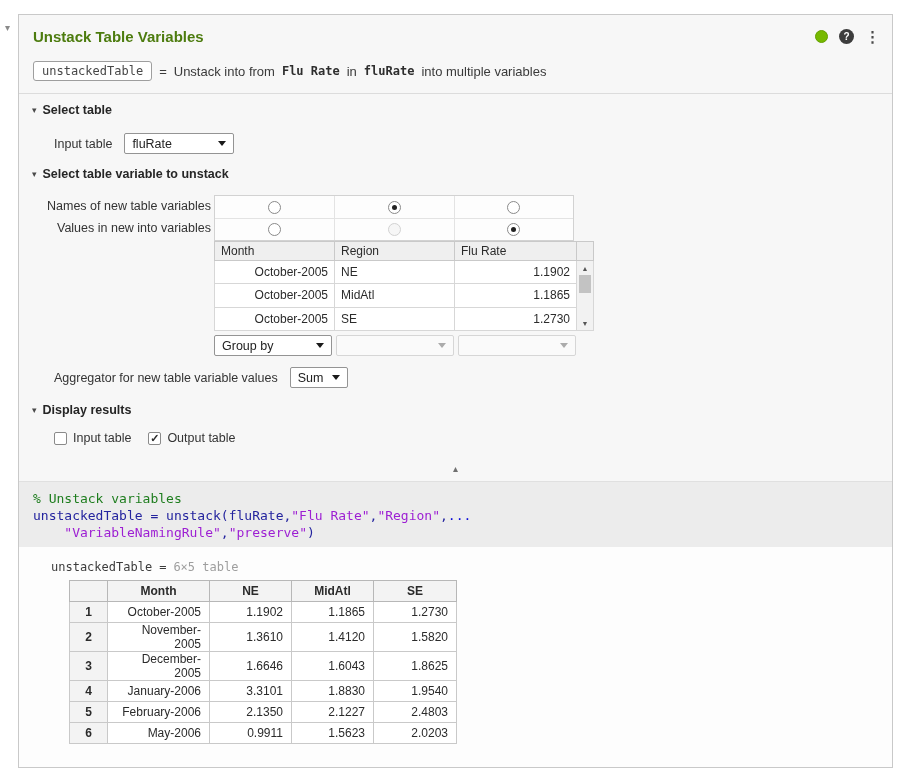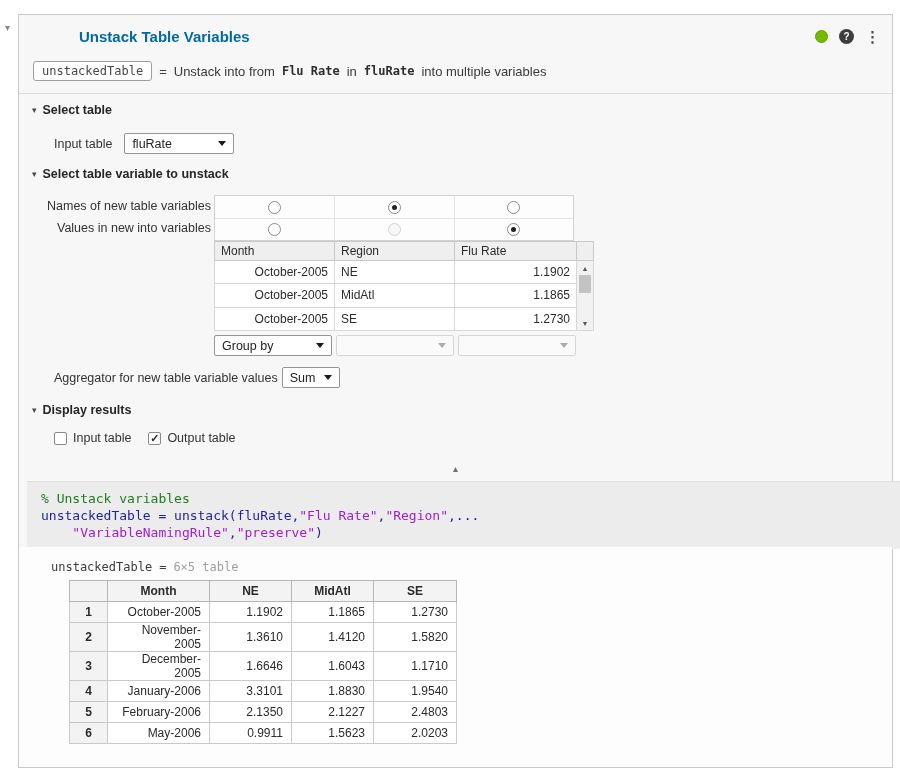--- a/index.html
+++ b/index.html
@@ -5,21 +5,21 @@
   * { box-sizing: border-box; margin: 0; padding: 0; }
   html,body { width:900px; height:780px; background:#ffffff; font-family:"Liberation Sans", sans-serif; }
   .stage { position:relative; width:900px; height:780px; overflow:hidden; }
 
   .outer-collapse { position:absolute; left:5px; top:22px; font-size:10px; color:#8a8a8a; cursor:pointer; }
 
   .panel { position:absolute; left:18px; top:14px; width:875px; height:754px; background:#f7f7f7; border:1px solid #c9c9c9; }
 
   
   .hdr { position:absolute; left:14px; right:12px; top:10px; height:22px; display:flex; align-items:center; }
-  .title { font-size:15px; font-weight:bold; color:#0369a1;margin-left:46px; }
+  .title { font-size:15px; font-weight:bold; color:#4d7c0f; }
   .hdr-icons { margin-left:auto; display:flex; align-items:center; gap:11px; }
   .dot { width:13px; height:13px; border-radius:50%; background:#76b900; border:1px solid #64a000; }
   .help { width:15px; height:15px; border-radius:50%; background:#3d3d3d; color:#fff; font-size:10px; font-weight:bold; display:flex; align-items:center; justify-content:center; cursor:pointer; }
   .menu { font-size:15px; font-weight:bold; color:#4a4a4a; line-height:15px; cursor:pointer; }
 
   
   .summary { position:absolute; left:14px; top:44px; height:24px; display:flex; align-items:center; gap:7px; font-size:13px; color:#3a3a3a; }
   .varbox { font-family:"DejaVu Sans Mono", monospace; font-size:12px; color:#474747; background:#fff; border:1px solid #9e9e9e; border-radius:3px; padding:2px 8px; }
   .sum-b { font-family:"DejaVu Sans Mono", monospace; font-size:12px; font-weight:bold; color:#2e2e2e; }
 
@@ -61,34 +61,34 @@
   .sb { display:flex; flex-direction:column; height:69px; width:16px; }
   .sb-btn { height:14px; display:flex; align-items:center; justify-content:center; font-size:7px; color:#555; cursor:pointer; }
   .sb-thumb { height:18px; margin:0 2px; background:#c3c3c3; cursor:pointer; }
   .sb-space { flex:1; }
 
   
   .dd-groupby { position:absolute; left:195px; top:320px; width:118px; }
   .dd-dis1 { position:absolute; left:317px; top:320px; width:118px; }
   .dd-dis2 { position:absolute; left:439px; top:320px; width:118px; }
 
-  .agg-row { position:absolute; left:35px; top:352px; display:flex; align-items:center; gap:4px; }
+  .agg-row { position:absolute; left:35px; top:352px; display:flex; align-items:center; gap:12px; }
   .dd-sum { width:58px; }
 
   
   .cb-row { position:absolute; left:35px; top:416px; display:flex; align-items:center; }
   .cb { width:13px; height:13px; background:#fff; border:1px solid #8a8a8a; border-radius:2px; display:flex; align-items:center; justify-content:center; cursor:pointer; }
   .cb .ck { font-size:11px; font-weight:bold; color:#2c2c2c; line-height:11px; }
   .cb-lbl { font-size:12.5px; color:#333; margin-left:6px; }
   .cb-gap { width:17px; }
 
   .strip-collapse { position:absolute; left:0; right:0; top:448px; height:16px; text-align:center; font-size:10px; color:#707070; cursor:pointer; }
 
   
-  .code { position:absolute; left:0; top:466px; width:100%; height:68px; background:#ececec; border-top:1px solid #e0e0e0; padding:8px 14px 0; cursor:text;margin-left:8px; }
+  .code { position:absolute; left:0; top:466px; width:100%; height:68px; background:#ececec; border-top:1px solid #e0e0e0; padding:8px 14px 0; cursor:text; }
   .cl { font-family:"DejaVu Sans Mono", monospace; font-size:13px; line-height:17px; white-space:pre; }
   .c-com { color:#1e7d1e; }
   .c-plain { color:#23239e; }
   .c-str { color:#9d1fd3; }
   .c-cont { color:#0b0bd9; }
 
   
   .outarea { position:absolute; left:0; top:532px; right:0; bottom:0; background:#fdfdfd; }
   .outline { position:absolute; left:32px; top:13px; display:flex; gap:7px; font-family:"DejaVu Sans Mono", monospace; font-size:12px; }
   .ov { color:#3c3c3c; } .oe { color:#3c3c3c; } .osz { color:#9e9e9e; }
@@ -293,21 +293,21 @@
           <td>November-2005</td>
           <td>1.3610</td>
           <td>1.4120</td>
           <td>1.5820</td>
         </tr>
         <tr>
           <td class="rn">3</td>
           <td>December-2005</td>
           <td>1.6646</td>
           <td>1.6043</td>
-          <td>1.1710</td>
+          <td>1.8625</td>
         </tr>
         <tr>
           <td class="rn">4</td>
           <td>January-2006</td>
           <td>3.3101</td>
           <td>1.8830</td>
           <td>1.9540</td>
         </tr>
         <tr>
           <td class="rn">5</td>

